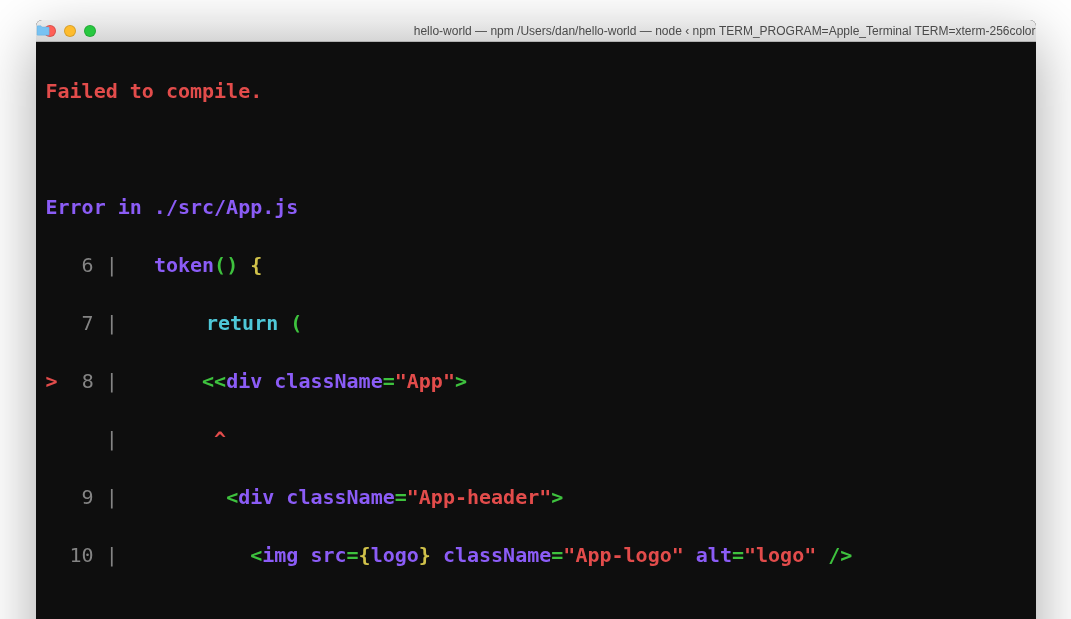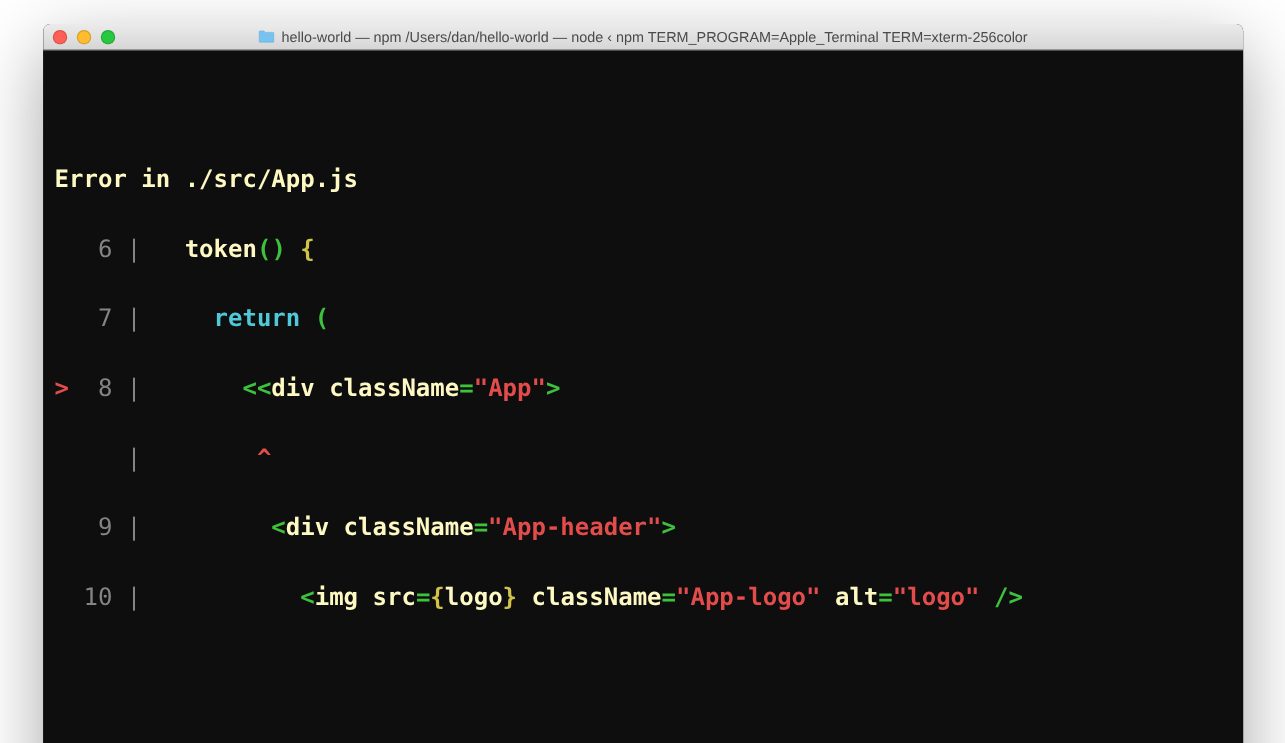--- a/index.html
+++ b/index.html
@@ -41,43 +41,43 @@
     .dot.green { background: #28c840; }
     .title {
       position: absolute;
       left: 0; right: 0;
       text-align: center;
       font-family: -apple-system, "Helvetica Neue", Arial, sans-serif;
       font-size: 12px;
       color: #4a4a4a;
       display: flex;
       align-items: center;
-      justify-content: center;
+      justify-content: space-between;
       gap: 6px;
       pointer-events: none;
     }
     .folder-icon {
       width: 14px; height: 11px;
     }
     .terminal {
       background: #0e0e0e;
       padding: 6px 10px 18px 10px;
       font-size: 20px;
       line-height: 1.45;
       color: #e8e8e8;
       min-height: 548px;
       white-space: pre;
       font-weight: 600;
     }
     .red-bold { color: #e24c4b; font-weight: 700; }
-    .white { color: #fef9c3; }
+    .white { color: #8b5cf6; }
     .dim { color: #848484; font-weight: 500; }
     .callout { color: #e24c4b; font-weight: 700; }
     .green { color: #3ec23e; }
-    .cyan { color: #4fc8d8; }
+    .cyan { color: #4fc8d8; margin-left: 28px; }
     .yellow { color: #d1c24a; }
     .orange { color: #e24c4b; }
     .line { display: block; }
   </style>
 </head>
 <body>
 
 <div class="window">
   <div class="titlebar">
     <div class="traffic">
@@ -87,20 +87,21 @@
     </div>
     <div class="title">
       <svg class="folder-icon" viewBox="0 0 14 11">
         <path d="M1 1.5 C1 1 1.2 0.8 1.7 0.8 L5 0.8 L6 2 L12.5 2 C13 2 13.2 2.2 13.2 2.7 L13.2 9.5 C13.2 10 13 10.2 12.5 10.2 L1.7 10.2 C1.2 10.2 1 10 1 9.5 Z" fill="#78c2f2" stroke="#5aa9dc" stroke-width="0.4"></path>
       </svg>
       <span>hello-world — npm  /Users/dan/hello-world — node ‹ npm TERM_PROGRAM=Apple_Terminal TERM=xterm-256color</span>
     </div>
   </div>
 
   <div class="terminal">
+<span class="line"><span class="red-bold">Failed to compile.</span></span>
 <span class="line"> </span>
 <span class="line white">Error in ./src/App.js</span>
 <span class="line"><span class="dim">   6 | </span><span class="white">  </span><span class="white">token</span><span class="green">()</span><span class="yellow"> {</span></span>
 <span class="line"><span class="dim">   7 | </span><span class="white">    </span><span class="cyan">return</span><span class="green"> (</span></span>
 <span class="line"><span class="callout">&gt;</span><span class="dim">  8 | </span><span class="white">      </span><span class="green">&lt;&lt;</span><span class="white">div</span><span class="white"> className</span><span class="green">=</span><span class="orange">"App"</span><span class="green">&gt;</span></span>
 <span class="line"><span class="dim">     | </span><span class="white">       </span><span class="callout">^</span></span>
 <span class="line"><span class="dim">   9 | </span><span class="white">        </span><span class="green">&lt;</span><span class="white">div</span><span class="white"> className</span><span class="green">=</span><span class="orange">"App-header"</span><span class="green">&gt;</span></span>
 <span class="line"><span class="dim">  10 | </span><span class="white">          </span><span class="green">&lt;</span><span class="white">img</span><span class="white"> src</span><span class="green">=</span><span class="yellow">{</span><span class="white">logo</span><span class="yellow">}</span><span class="white"> className</span><span class="green">=</span><span class="orange">"App-logo"</span><span class="white"> alt</span><span class="green">=</span><span class="orange">"logo"</span><span class="green"> /&gt;</span></span>
 
 

